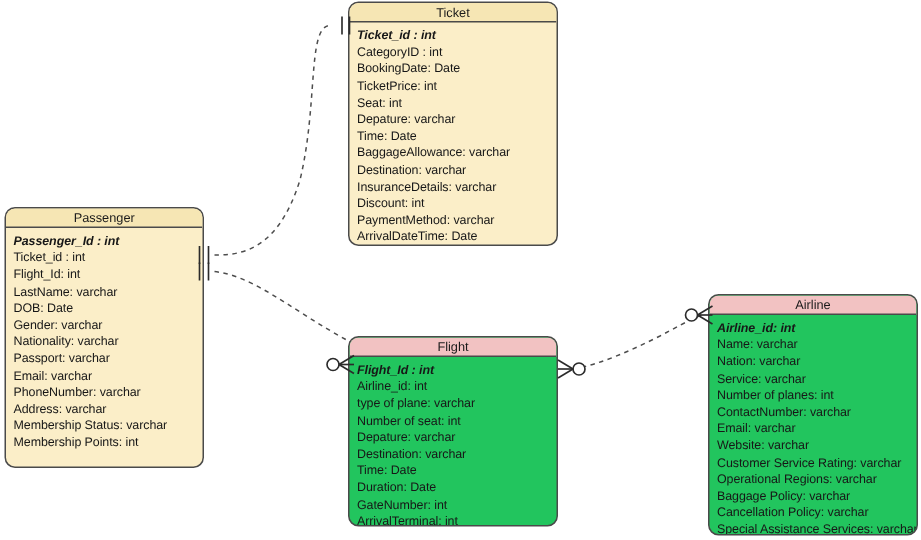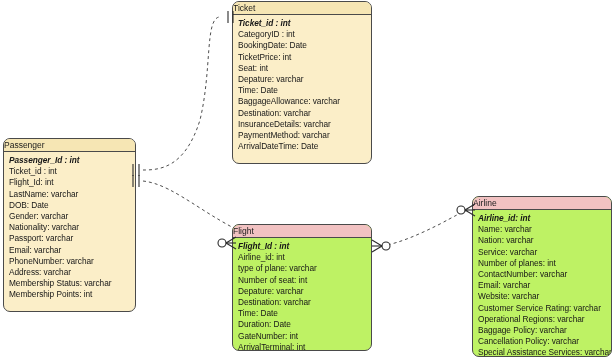--- a/index.html
+++ b/index.html
@@ -14,20 +14,21 @@
 
   .entity{
     position:absolute;
     box-sizing:border-box;
     border:1px solid #4a4a4a;
     border-radius:7px;
     overflow:hidden;
     z-index:3;
   }
   .entity-title{
+    text-align:center;
     font-size:8.5px;
     line-height:11px;
     padding:1px 0 1px 0;
     color:#1a1a1a;
     border-bottom:1px solid #4a4a4a;
     box-sizing:border-box;
     height:13px;
   }
   .attr-list{
     padding:3px 0 4px 5px;
@@ -39,21 +40,21 @@
     color:#171717;
     white-space:nowrap;
     letter-spacing:-0.05px;
   }
   .attr.pk{font-weight:bold;font-style:italic;}
   .attr.fk{}
 
   
   .theme-yellow{background:#fbeec8;}
   .theme-yellow .entity-title{background:#f6e6b4;}
-  .theme-pink{background:#bef264;}
+  .theme-pink{background:#22c55e;}
   .theme-pink .entity-title{background:#f2c2c2;}
 
   svg#links{position:absolute;left:0;top:0;width:614px;height:360px;z-index:1;overflow:visible;}
   svg#marks{position:absolute;left:0;top:0;width:614px;height:360px;z-index:5;overflow:visible;}
   .dash{fill:none;stroke:#4d4d4d;stroke-width:1;stroke-dasharray:3 3;}
   .mk{fill:none;stroke:#2b2b2b;stroke-width:1.1;}
   .mk-fill{fill:#ffffff;stroke:#2b2b2b;stroke-width:1.1;}
 </style>
 </head>
 <body>
@@ -91,20 +92,21 @@
       <div class="attr pk">Ticket_id : int</div>
       <div class="attr fk">CategoryID : int</div>
       <div class="attr">BookingDate: Date</div>
       <div class="attr">TicketPrice: int</div>
       <div class="attr">Seat: int</div>
       <div class="attr">Depature: varchar</div>
       <div class="attr">Time: Date</div>
       <div class="attr">BaggageAllowance: varchar</div>
       <div class="attr">Destination: varchar</div>
       <div class="attr">InsuranceDetails: varchar</div>
+      <div class="attr">Discount: int</div>
       <div class="attr">PaymentMethod: varchar</div>
       <div class="attr">ArrivalDateTime: Date</div>
     </div>
   </div>
 
   <div class="entity theme-pink" style="left:232px;top:224px;width:140px;height:127px;">
     <div class="entity-title">Flight</div>
     <div class="attr-list">
       <div class="attr pk">Flight_Id : int</div>
       <div class="attr fk">Airline_id: int</div>

